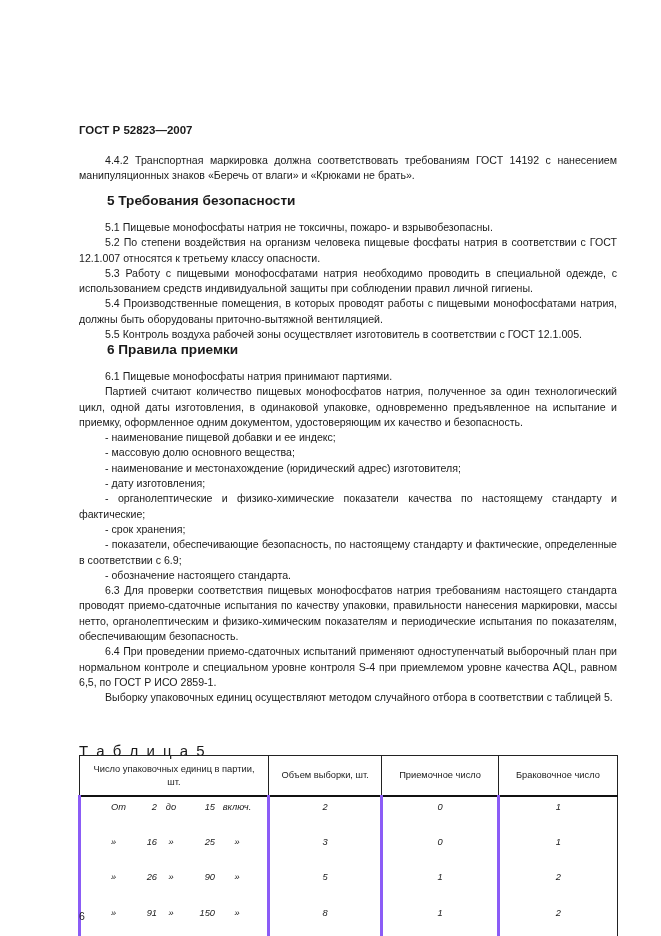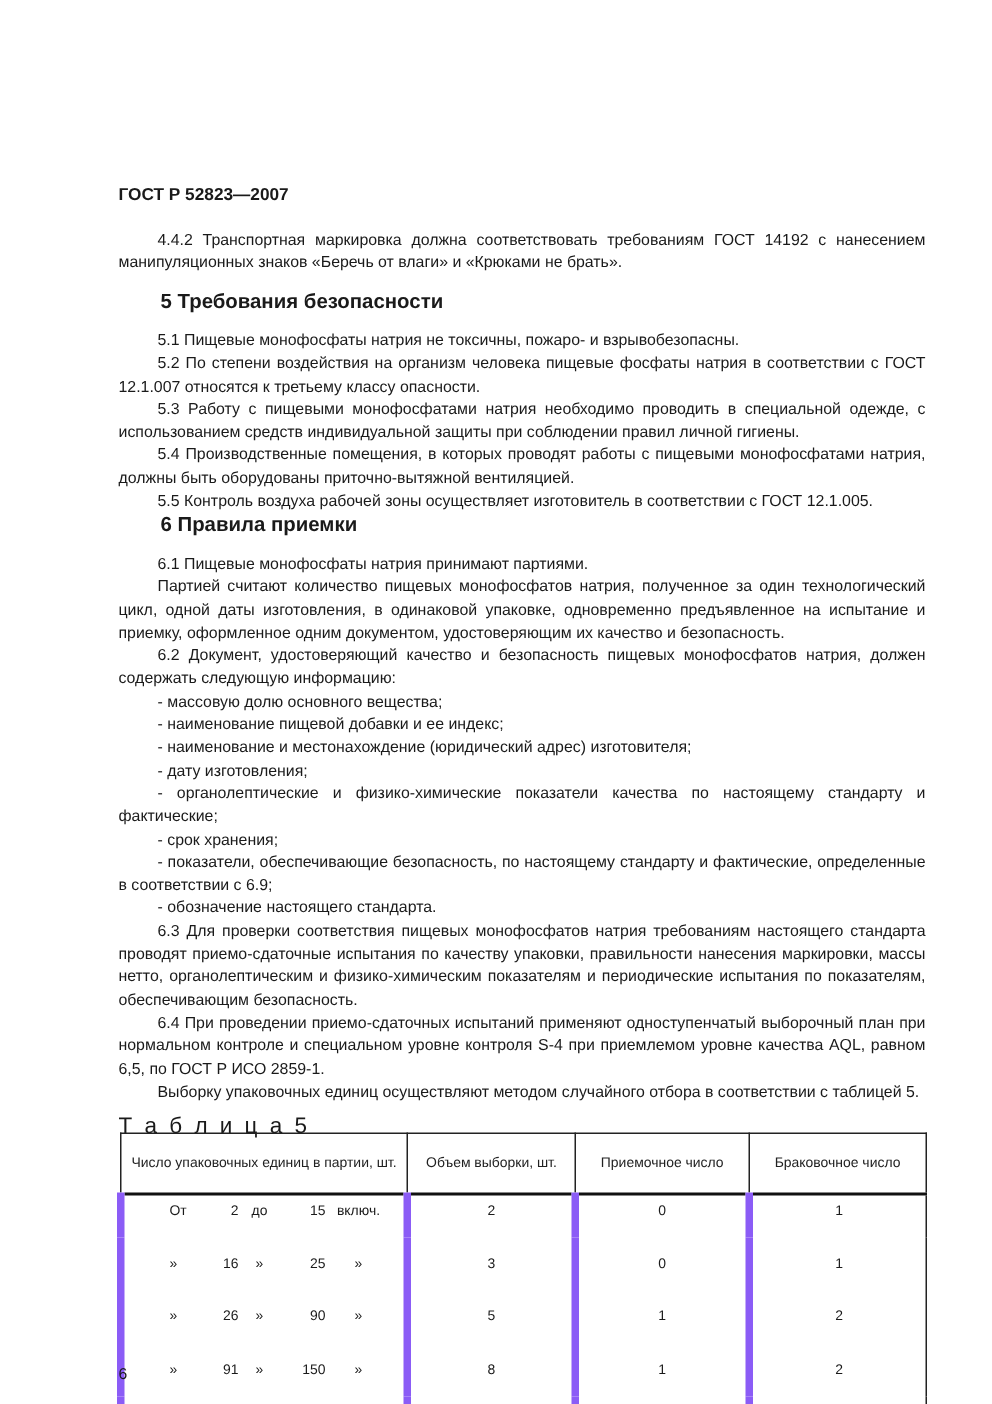--- a/index.html
+++ b/index.html
@@ -9,21 +9,21 @@
   .doc-header { position: absolute; left: 79px; top: 66px; font-weight: bold; font-size: 11.5px; }
   .text-block { position: absolute; left: 79px; width: 538px; font-size: 10.6px; line-height: 15.3px; text-align: justify; }
   .text-block p { margin: 0; }
   .indent { text-indent: 26px; }
   .list-item { text-indent: 26px; }
   .section-title { position: absolute; left: 107px; font-weight: bold; font-size: 13.6px; }
   .table-caption { position: absolute; left: 79px; top: 684px; font-size: 15px; letter-spacing: 2px; }
   table.data-table { position: absolute; left: 78px; top: 697px; width: 540px; border-collapse: collapse; font-size: 9.3px; }
   .data-table th { font-weight: normal; height: 39px; border-left: 1px solid #222; border-right: 1px solid #222;
                    border-top: 1px solid #222; border-bottom: 2px solid #111; padding: 0 6px; line-height: 13px; color: #222; }
-  .data-table td { border-left: 5px solid #8b5cf6; border-right: 1px solid #222; padding: 12px; text-align: center; line-height: 11.2px; }
+  .data-table td { border-left: 3px solid #8b5cf6; border-right: 1px solid #222; padding: 12px; text-align: center; line-height: 11.2px; font-style: italic; }
   .data-table tbody tr.first td { padding-top: 5px; }
   .data-table tbody tr.last td { padding-top: 4px; padding-bottom: 3px; border-bottom: 1px solid #222; text-align: right; }
   .range-cell { text-align: left !important; }
   .range { display: inline-grid; grid-template-columns: 22px 24px 24px 34px 40px; padding-left: 18px; }
   .range span { white-space: nowrap; }
   .r { text-align: right; }
   .l { text-align: center; padding-left: 4px; }
   .page-number { position: absolute; left: 79px; top: 852px; font-size: 10.5px; }
 </style>
 </head>
@@ -45,23 +45,22 @@
     <p class="indent">5.3  Работу с пищевыми монофосфатами натрия необходимо проводить в специальной одежде, с использованием средств индивидуальной защиты при соблюдении правил личной гигиены.</p>
     <p class="indent">5.4  Производственные помещения, в которых проводят работы с пищевыми монофосфатами натрия, должны быть оборудованы приточно-вытяжной вентиляцией.</p>
     <p class="indent">5.5  Контроль воздуха рабочей зоны осуществляет изготовитель в соответствии с ГОСТ 12.1.005.</p>
   </div>
 
   <div class="section-title" style="top:284px;">6  Правила приемки</div>
 
   <div class="text-block" style="top:311px;">
     <p class="indent">6.1  Пищевые монофосфаты натрия принимают партиями.</p>
     <p class="indent">Партией считают количество пищевых монофосфатов натрия, полученное за один технологический цикл, одной даты изготовления, в одинаковой упаковке, одновременно предъявленное на испытание и приемку, оформленное одним документом, удостоверяющим их качество и безопасность.</p>
-    <p class="indent">6.2  Документ, удостоверяющий качество и безопасность пищевых монофосфатов натрия, должен содержать следующую информацию:</p>
+    <p class="list-item">- наименование пищевой добавки и ее индекс;</p>
     <p class="list-item">- массовую долю основного вещества;</p>
-    <p class="list-item">- наименование пищевой добавки и ее индекс;</p>
     <p class="list-item">- наименование и местонахождение (юридический адрес) изготовителя;</p>
     <p class="list-item">- дату изготовления;</p>
     <p class="list-item">- органолептические и физико-химические показатели качества по настоящему стандарту и фактические;</p>
     <p class="list-item">- срок хранения;</p>
     <p class="list-item">- показатели, обеспечивающие безопасность, по настоящему стандарту и фактические, определенные в соответствии с 6.9;</p>
     <p class="list-item">- обозначение настоящего стандарта.</p>
     <p class="indent">6.3  Для проверки соответствия пищевых монофосфатов натрия требованиям настоящего стандарта проводят приемо-сдаточные испытания по качеству упаковки, правильности нанесения маркировки, массы нетто, органолептическим и физико-химическим показателям и периодические испытания по показателям, обеспечивающим безопасность.</p>
     <p class="indent">6.4  При проведении приемо-сдаточных испытаний применяют одноступенчатый выборочный план при нормальном контроле и специальном уровне контроля S-4 при приемлемом уровне качества AQL, равном 6,5, по ГОСТ Р ИСО 2859-1.</p>
     <p class="indent">Выборку упаковочных единиц осуществляют методом случайного отбора в соответствии с таблицей 5.</p>
   </div>

